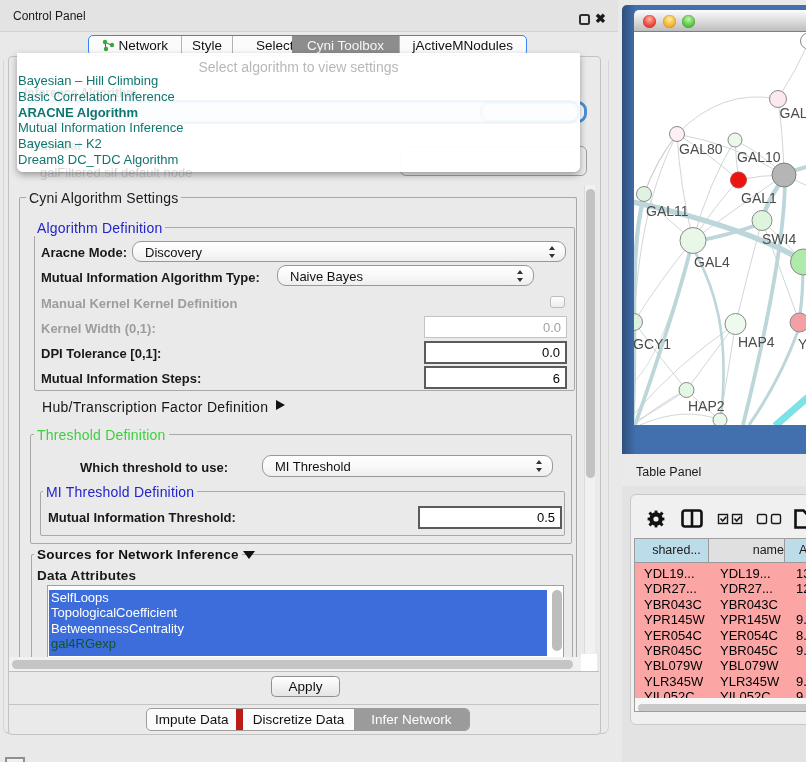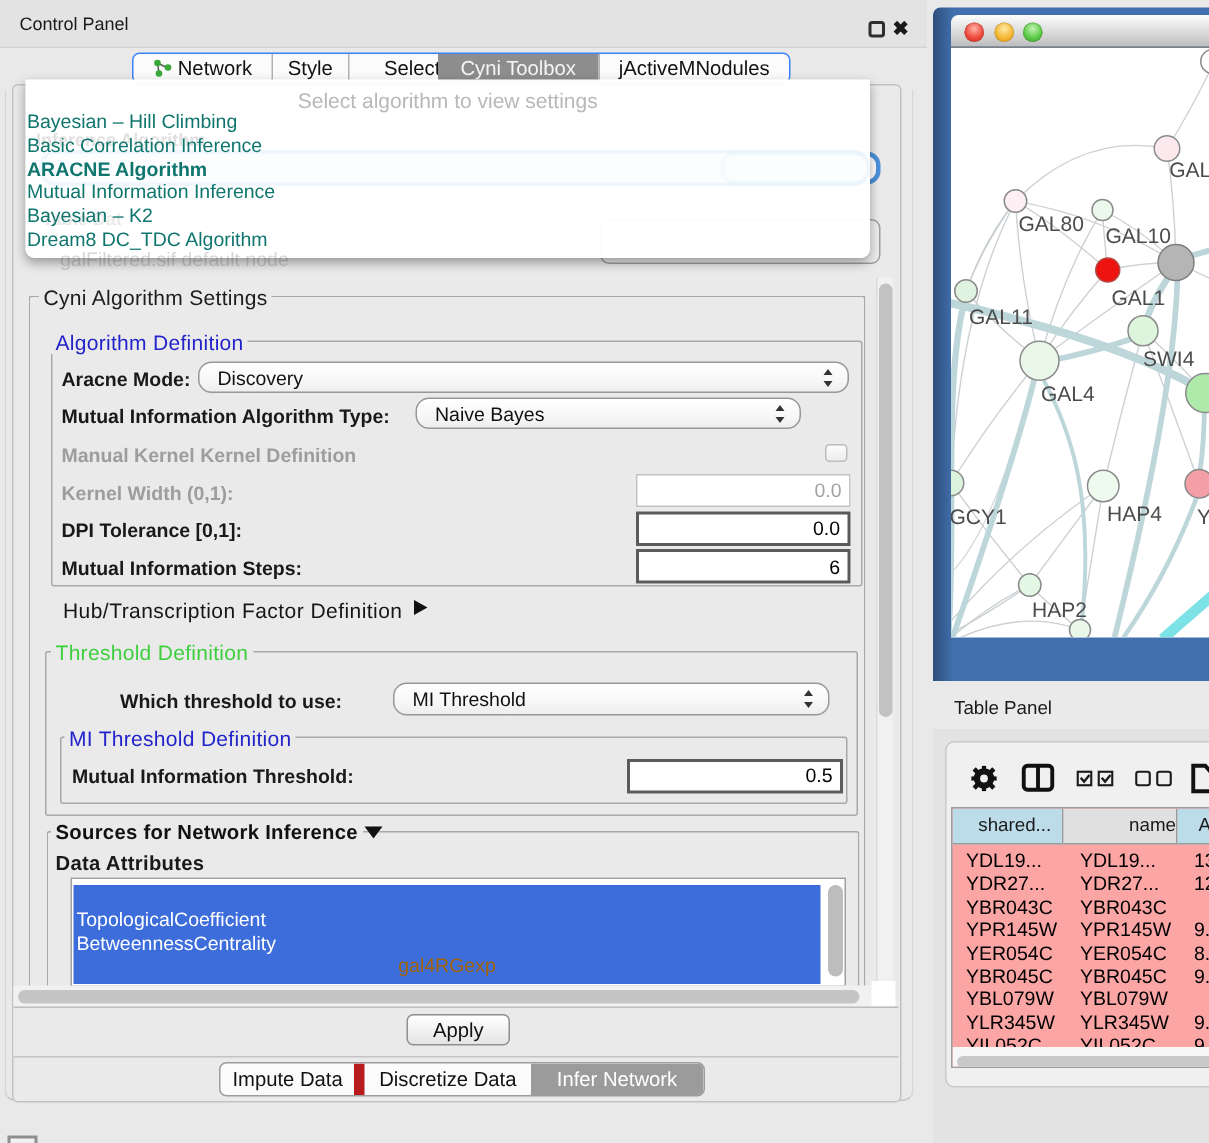--- a/index.html
+++ b/index.html
@@ -112,23 +112,24 @@
     </div>
 
   <div class="grp" style="left:31px;top:554px;width:540px;height:104px;border-bottom:none;"></div>
   <div class="gtitle" style="left:34px;top:547px;color:#111;font-weight:bold;font-size:13.5px;">Sources for Network Inference</div>
   <div class="abs" style="left:243px;top:551px;width:0;height:0;border-left:6.5px solid transparent;border-right:6.5px solid transparent;border-top:8px solid #111;"></div>
 
   <div class="lbl" style="left:37px;top:567.5px;font-size:13.5px;letter-spacing:0.2px;">Data Attributes</div>
 
   <div class="abs" style="left:47px;top:585px;width:517px;height:73px;background:#fff;border:1px solid #9f9f9f;box-sizing:border-box;overflow:hidden;">
     <div class="abs" style="left:1px;top:4px;width:498px;height:66px;background:#3c6ddb;"></div>
+    <div class="abs" style="left:3px;top:4px;width:494px;height:15.4px;line-height:15.4px;font-size:13px;color:#fff;">SelfLoops</div>
     <div class="abs" style="left:3px;top:19.4px;width:494px;height:15.4px;line-height:15.4px;font-size:13px;color:#fff;">TopologicalCoefficient</div>
     <div class="abs" style="left:3px;top:34.8px;width:494px;height:15.4px;line-height:15.4px;font-size:13px;color:#fff;">BetweennessCentrality</div>
-    <div class="abs" style="left:3px;top:50.2px;width:494px;height:15.4px;line-height:15.4px;font-size:13px;color:#a16207;text-align:center;">gal4RGexp</div>
+    <div class="abs" style="left:3px;top:50.2px;width:494px;height:15.4px;line-height:15.4px;font-size:13px;color:#14532d;">gal4RGexp</div>
     <div class="abs" style="left:504px;top:4px;width:10px;height:61px;background:#bdbdbd;border-radius:5px;"></div>
   </div>
 
   <div class="abs" style="left:584px;top:185px;width:11px;height:473px;background:#f1f1f1;border-left:1px solid #dcdcdc;box-sizing:border-box;"></div>
   <div class="abs" style="left:585.5px;top:189px;width:9px;height:289px;background:#c2c2c2;border-radius:4.5px;"></div>
   <div class="abs" style="left:9px;top:657px;width:572px;height:14px;background:#f1f1f1;"></div>
   <div class="abs" style="left:12px;top:660px;width:561px;height:9px;background:#c5c5c5;border-radius:4.5px;"></div>
   <div class="abs" style="left:581px;top:654px;width:16px;height:17px;background:#fff;"></div>
 
   <div class="abs" style="left:9px;top:671px;width:590px;height:34px;background:#eaeaea;border-top:1px solid #bdbdbd;border-bottom:1px solid #c4c4c4;box-sizing:border-box;"></div>

